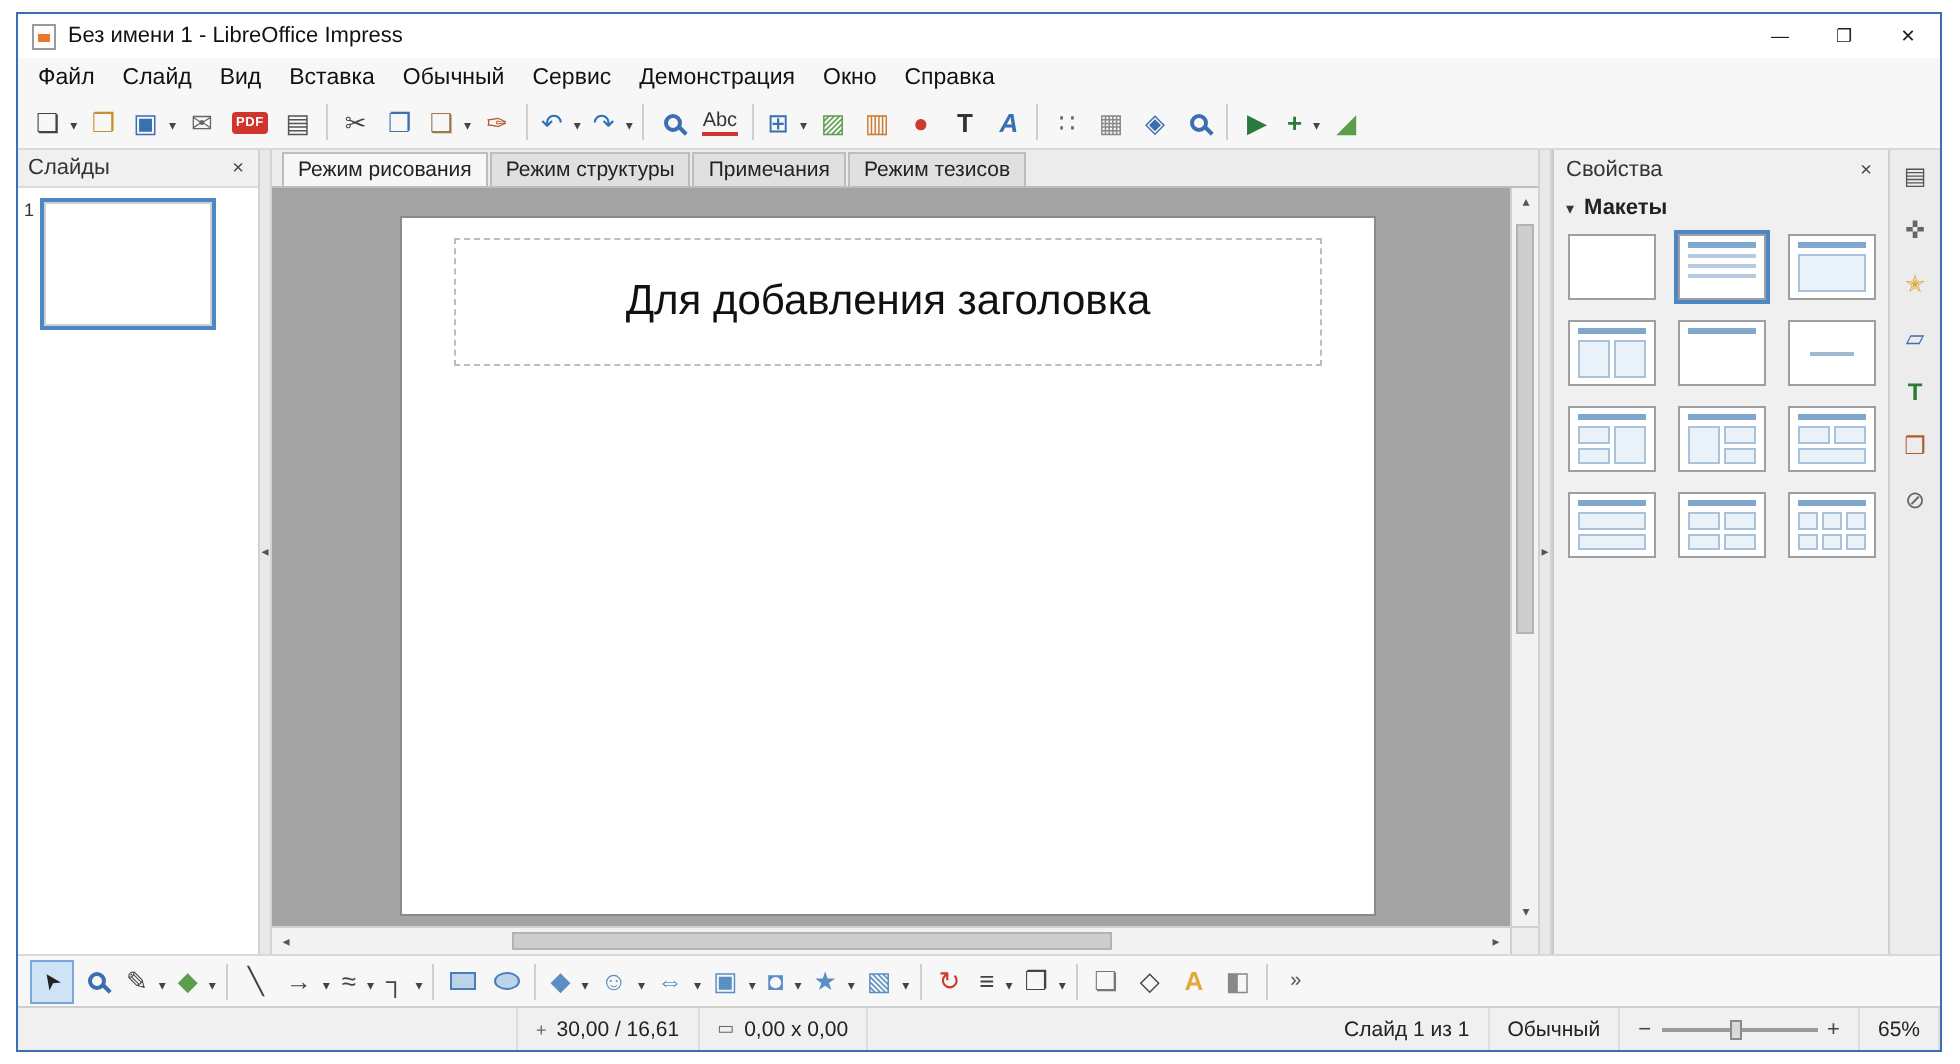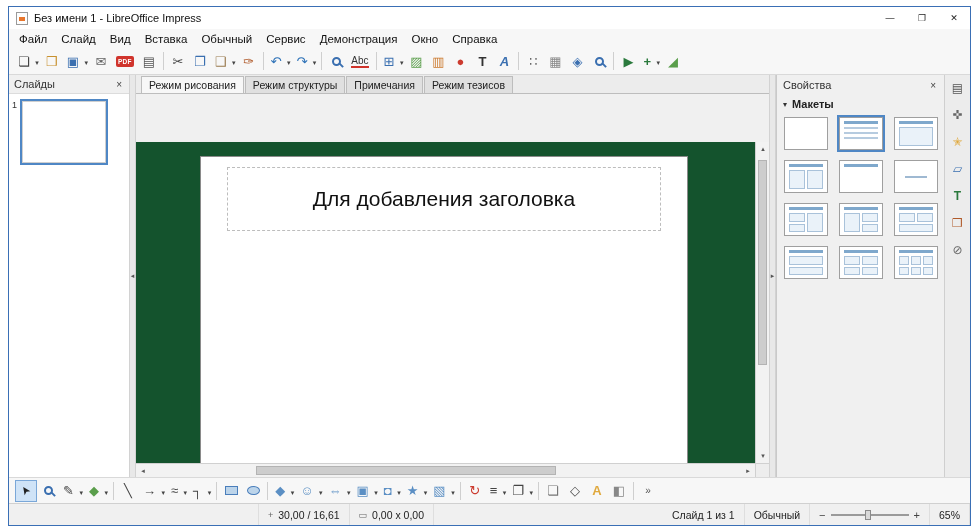--- a/index.html
+++ b/index.html
@@ -48,21 +48,21 @@
   .slide-thumb { width:88px; height:66px; border:2px solid #4f87c5; background:#fff; box-shadow:inset 0 0 0 1px #cfcfcf; }
 
   .collapse { width:7px; background:#e8e8e8; border-left:1px solid #d2d2d2; border-right:1px solid #d2d2d2;
               display:flex; align-items:center; justify-content:center; font-size:7px; color:#555; flex:0 0 auto; }
 
   .center { flex:1; display:flex; flex-direction:column; min-width:0; }
   .tabsrow { height:19px; background:#ececec; display:flex; align-items:flex-end; padding-left:5px; gap:1px; border-bottom:1px solid #bdbdbd; flex:0 0 auto; }
   .vtab { font-size:10.5px; padding:2px 7px; background:#e0e0e0; border:1px solid #bdbdbd; border-bottom:none; color:#222; white-space:nowrap; }
   .vtab.active { background:#f7f7f7; }
 
-  .canvas-wrap { flex:1; position:relative; background:#14532d; overflow:hidden;margin-top:48px; }
+  .canvas-wrap { flex:1; position:relative; background:#a3a3a3; overflow:hidden; }
   .slide-canvas { position:absolute; left:64px; top:14px; width:488px; height:350px; background:#ffffff; border:1px solid #8a8a8a; }
   .ph-title { position:absolute; left:26px; right:26px; top:10px; height:64px; border:1px dashed #bdbdbd;
               display:flex; flex-direction:column; align-items:center; justify-content:center;
               font-size:21px; color:#111; line-height:1.35; text-align:center; }
   .ph-body { position:absolute; left:26px; right:26px; top:80px; bottom:70px; border:1px dashed #bdbdbd;
              display:flex; align-items:center; justify-content:center; font-size:15.5px; color:#111; text-align:center; }
 
   .vscroll { position:absolute; right:0; top:0; bottom:14px; width:14px; background:#f2f2f2; border-left:1px solid #d0d0d0; }
   .hscroll { position:absolute; left:0; right:14px; bottom:0; height:14px; background:#f2f2f2; border-top:1px solid #d0d0d0; }
   .scorner { position:absolute; right:0; bottom:0; width:14px; height:14px; background:#ededed; border-top:1px solid #d0d0d0; border-left:1px solid #d0d0d0; }

